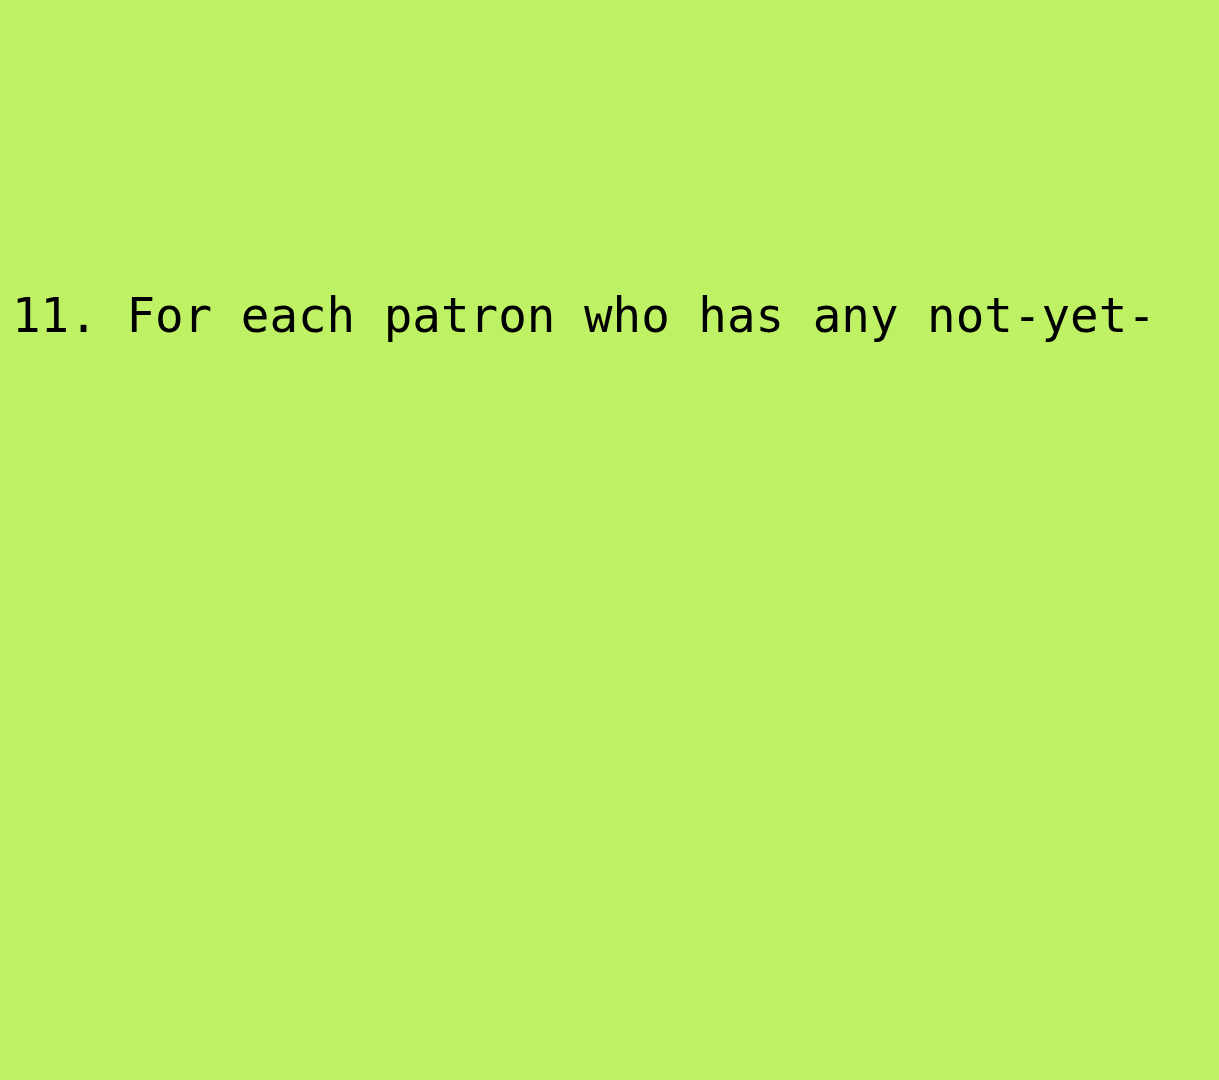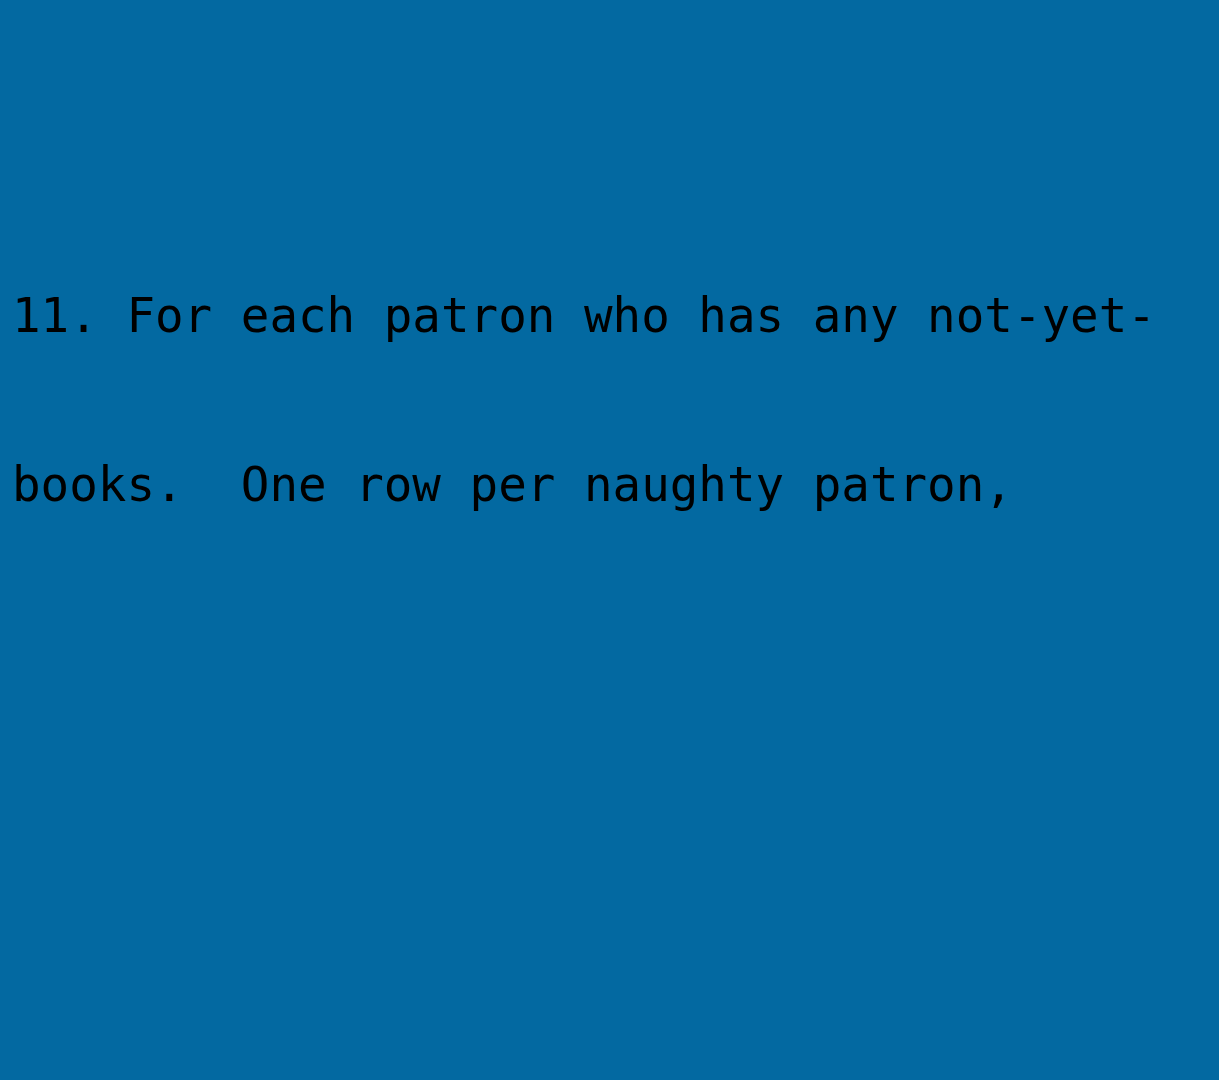--- a/index.html
+++ b/index.html
@@ -14,21 +14,21 @@
     overflow: hidden;
     font-family: "DejaVu Sans Mono", monospace;
     color: #000000;
   }
   #doc {
     position: absolute;
     left: 0;
     top: 0;
     width: 1219px;
     height: 1080px;
-    background: #0369a1;
+    background: #bef264;
     padding: 0;
     box-sizing: border-box;
   }
   .text-block {
     position: absolute;
     left: 12px;
     top: 8px;
     width: 1207px;
     margin: 0;
     padding: 0;
@@ -45,21 +45,20 @@
   .line { display: block; white-space: pre; }
 </style>
 </head>
 <body>
 
 <div id="doc">
   <div class="text-block">
 
     <span class="para">
       <span class="line">11. For each patron who has any not-yet-</span>
-      <span class="line">books.  One row per naughty patron,</span>
       
       
       
       
     </span>
 
     
 
     
 

